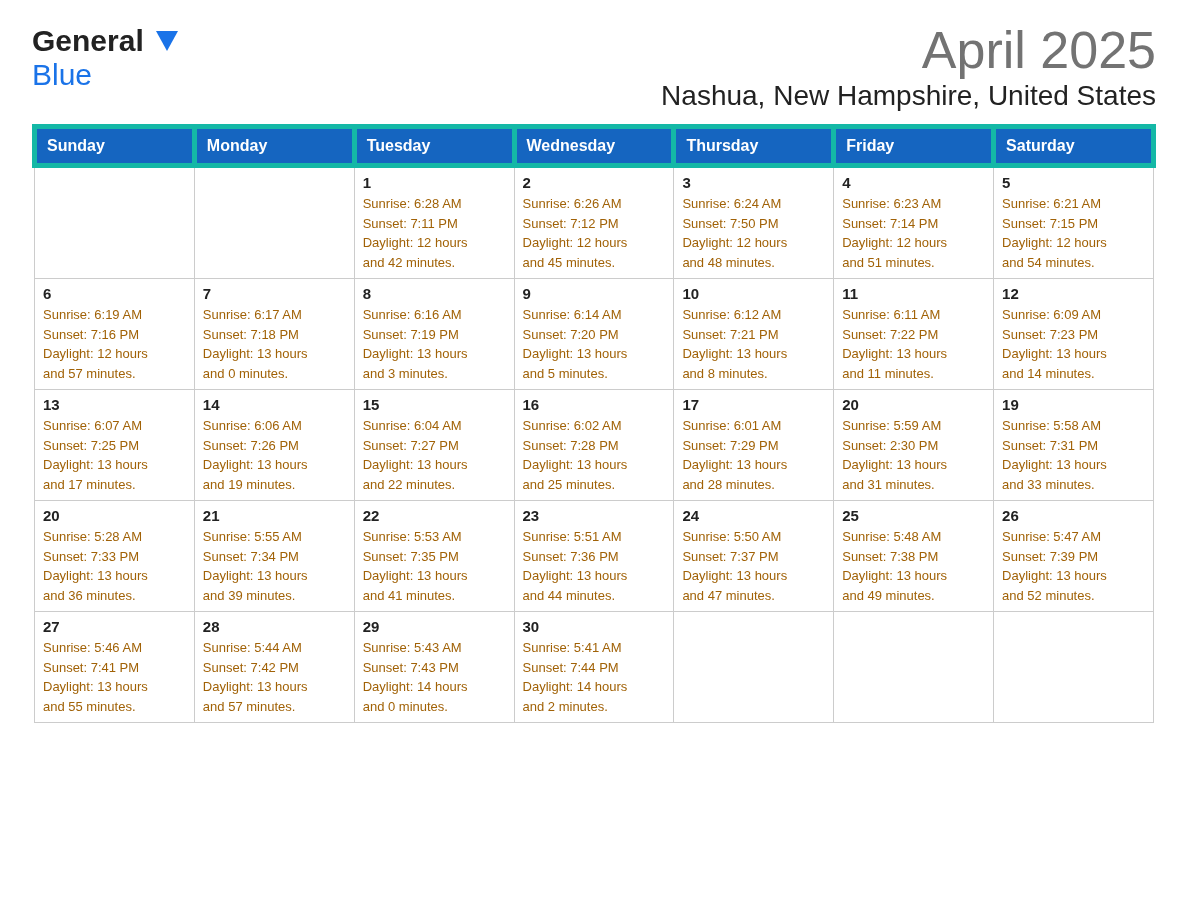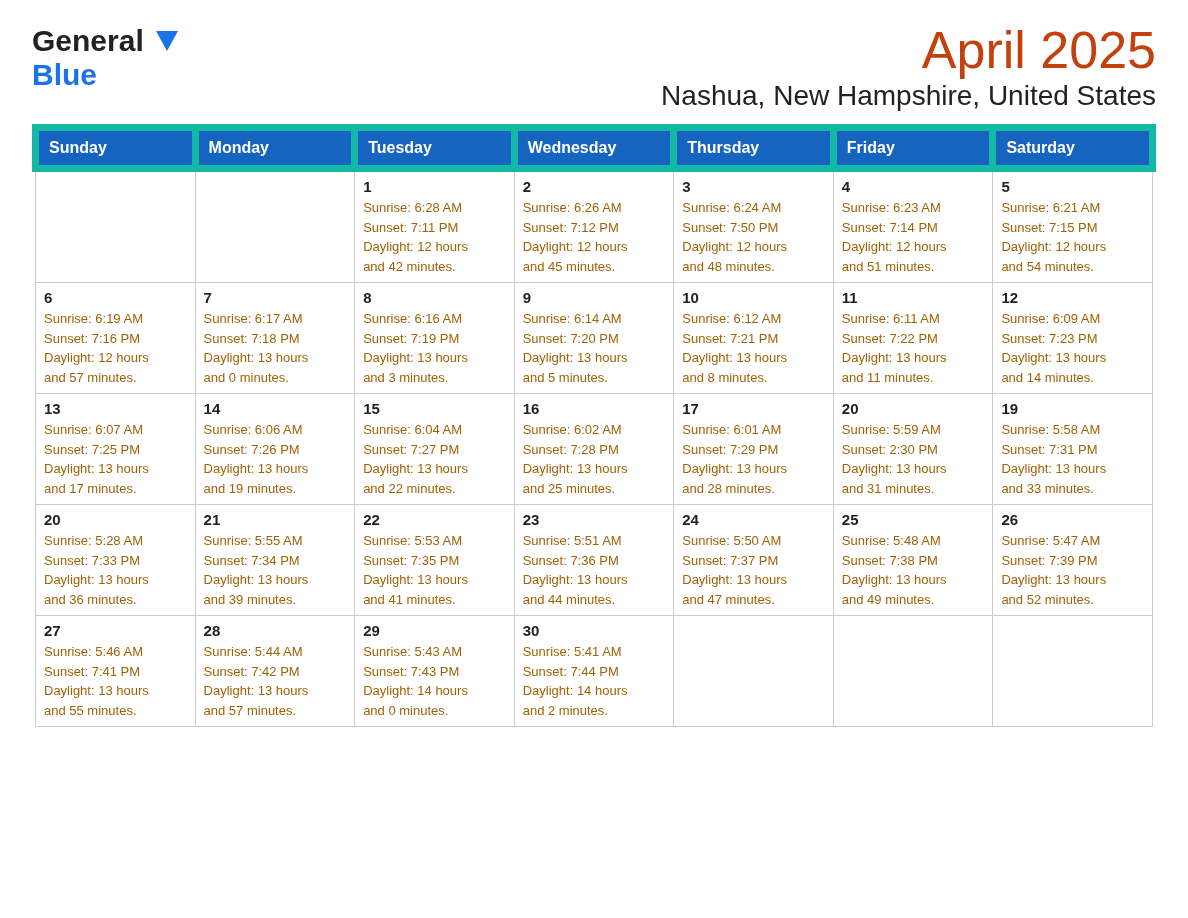--- a/index.html
+++ b/index.html
@@ -20,40 +20,40 @@
       display: flex;
       flex-direction: column;
       align-items: flex-start;
     }
     .title-block {
       text-align: right;
     }
     .month-title {
       font-size: 52px;
       font-weight: normal;
-      color: #c2410c;
+      color: #737373;
       line-height: 1;
     }
     .location-title {
       font-size: 28px;
       color: #222;
       margin-top: 4px;
     }
     .calendar {
       width: 100%;
       border-collapse: collapse;
       margin-top: 12px;
     }
     .calendar th {
       background-color: #1565c0;
       color: #fff;
       font-size: 16px;
       font-weight: bold;
       padding: 8px 10px;
-      border: 7px solid #14b8a6;
+      border: 5px solid #14b8a6;
       text-align: left;
     }
     .calendar td {
       border: 1px solid #ccc;
       vertical-align: top;
       padding: 6px 8px;
       width: 14.28%;
       min-height: 100px;
       font-size: 13px;
       color: #222;
@@ -77,21 +77,21 @@
       align-items: center;
       gap: 10px;
     }
     .logo-general {
       font-size: 30px;
       font-weight: bold;
       color: #222;
     }
     .logo-blue-word {
       font-size: 30px;
-      font-weight: bold;
+      font-weight: normal;
       color: #1a73e8;
     }
   </style>
 </head>
 <body>
 
 <div class="header-row">
   <div class="logo">
     <div class="logo-wrapper">
       <span class="logo-general">General</span>

